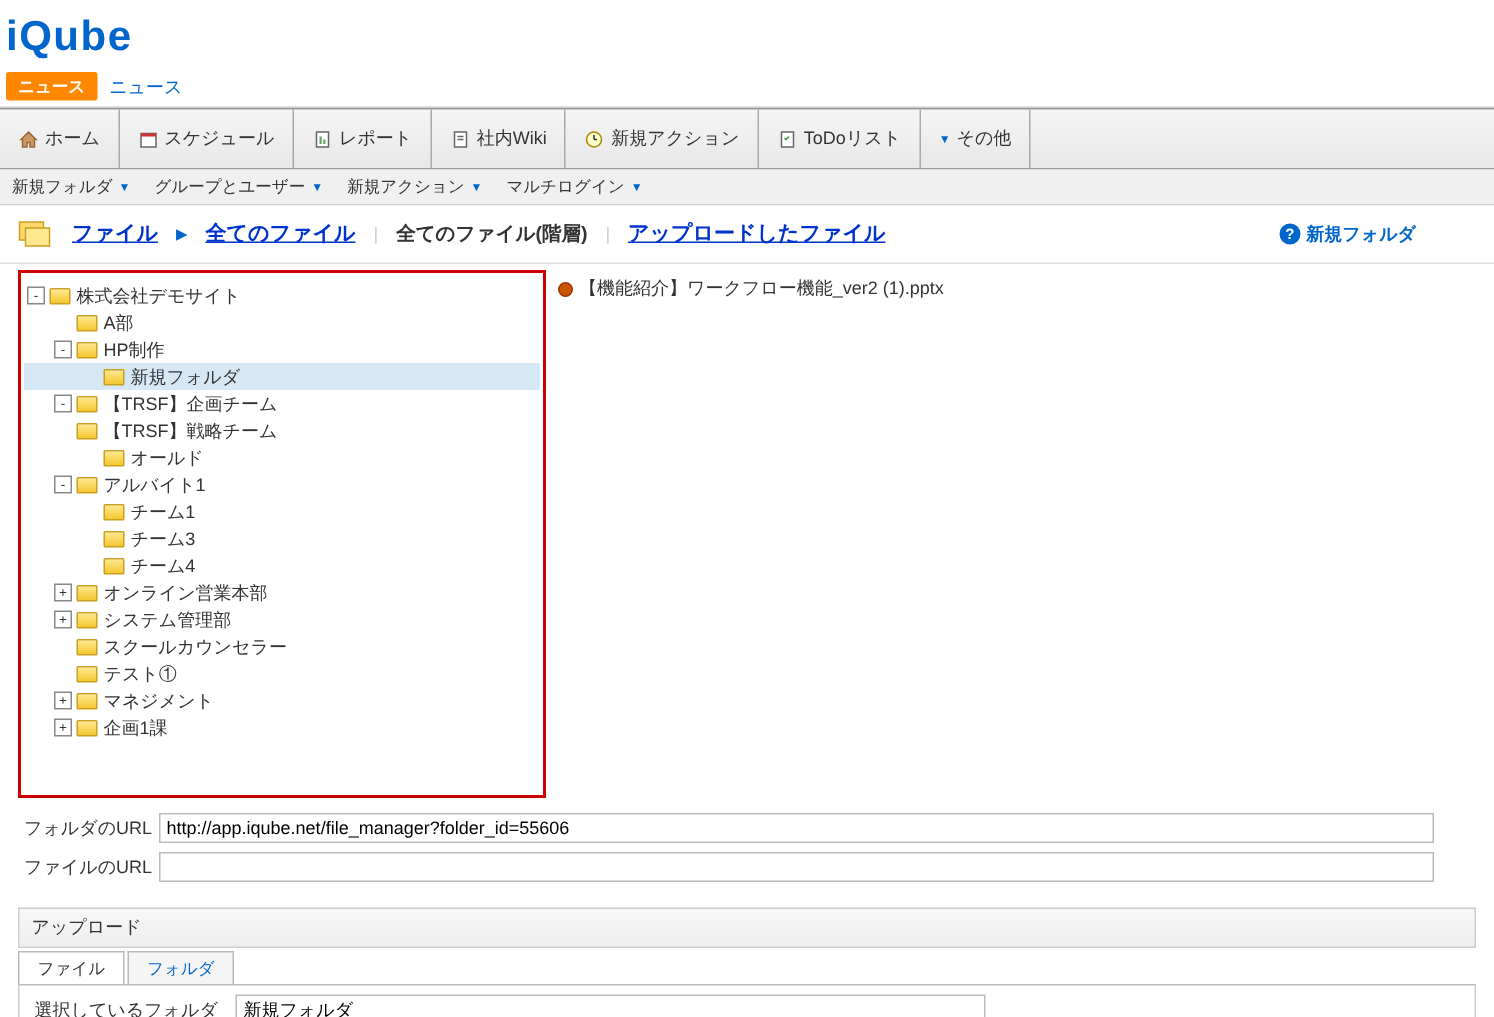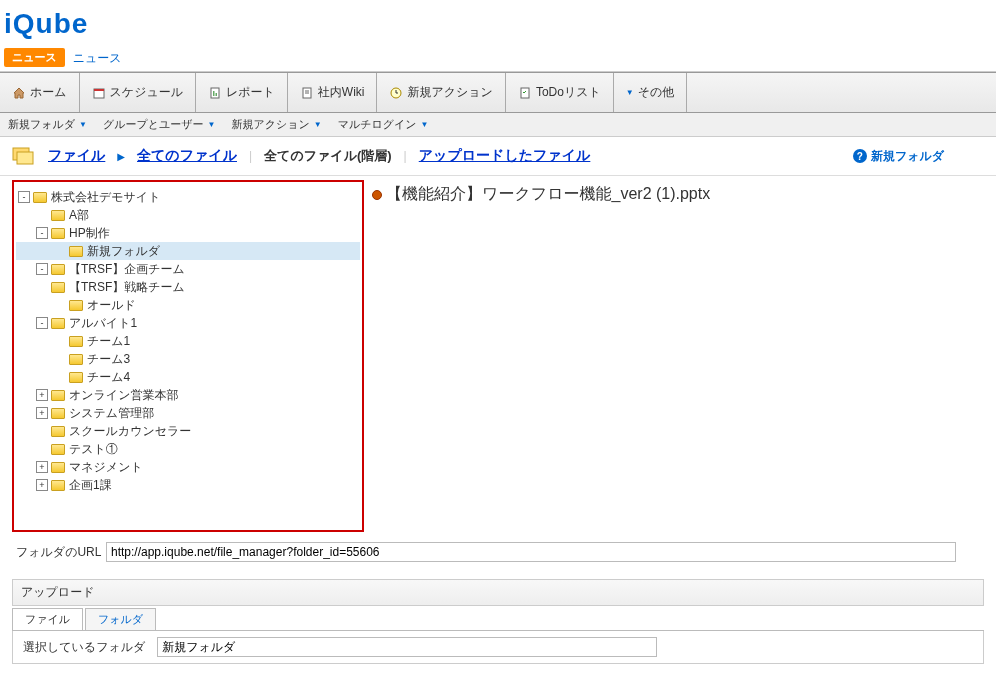--- a/index.html
+++ b/index.html
@@ -37,21 +37,21 @@
 .toggle { width: 12px; height: 12px; border: 1px solid #888; display: inline-flex; align-items: center; justify-content: center; font-size: 9px; line-height: 1; color: #333; margin-right: 3px; background: #fff; }
 .toggle.blank { border: none; background: transparent; }
 .folder-icon { width: 14px; height: 11px; margin-right: 4px; display: inline-block; }
 .folder-open { background: linear-gradient(#ffe890, #f5c830); border: 1px solid #c9a020; border-radius: 1px; position: relative; }
 .folder-closed { background: linear-gradient(#ffe890, #f5c830); border: 1px solid #c9a020; border-radius: 1px; }
 .indent-0 { padding-left: 2px; }
 .indent-1 { padding-left: 20px; }
 .indent-2 { padding-left: 38px; }
 
 .file-list { flex: 1; padding: 4px 0; }
-.file-row { display: flex; align-items: center; gap: 4px; font-size: 16px; color: #333; }
+.file-row { display: flex; align-items: center; gap: 4px; font-size: 12px; color: #333; }
 .file-dot { width: 10px; height: 10px; border-radius: 50%; background: #cc5500; border: 1px solid #993300; display: inline-block; }
 
 .url-section { padding: 6px 16px; border-top: 1px solid transparent; }
 .url-row { display: flex; align-items: center; gap: 0; padding: 3px 0; }
 .url-label { font-size: 12px; width: 90px; }
 .url-input { flex: 1; border: 1px solid #bbb; padding: 2px 4px; background: #fff; font-family: Arial; font-size: 12px; max-width: 850px; }
 
 .upload-section { margin: 8px 12px 0 12px; }
 .upload-header { background: linear-gradient(#f8f8f8, #eee); border: 1px solid #ccc; padding: 4px 8px; font-size: 12px; }
 .upload-tabs { display: flex; border-bottom: 1px solid #bbb; margin-top: 2px; }
@@ -269,20 +269,24 @@
       <span>【機能紹介】ワークフロー機能_ver2 (1).pptx</span>
     </div>
   </div>
 </div>
 
 <div class="url-section">
   <div class="url-row">
     <span class="url-label">フォルダのURL</span>
     <input class="url-input" type="text" value="http://app.iqube.net/file_manager?folder_id=55606" style="">
   </div>
+  <div class="url-row">
+    <span class="url-label">ファイルのURL</span>
+    <input class="url-input" type="text" value="" style="">
+  </div>
 </div>
 
 <div class="upload-section">
   <div class="upload-header">アップロード</div>
   <div class="upload-tabs">
     <div class="upload-tab active">ファイル</div>
     <div class="upload-tab inactive">フォルダ</div>
   </div>
   <div class="upload-content">
     <span>選択しているフォルダ</span>

